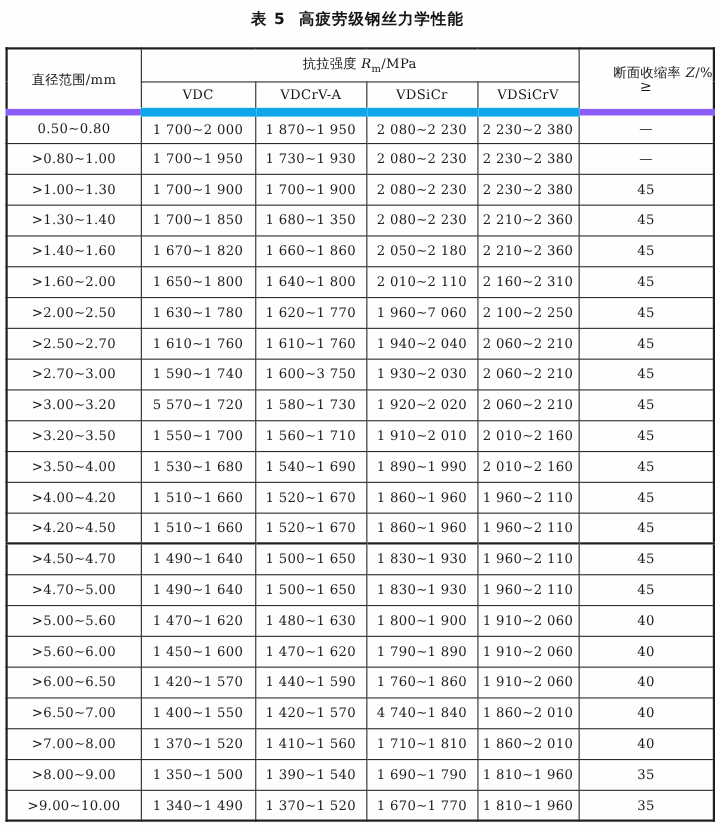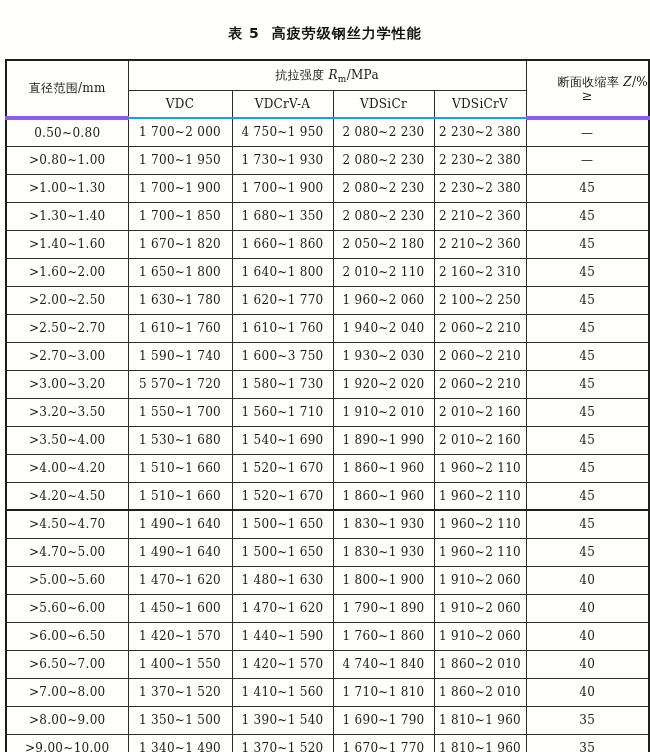--- a/index.html
+++ b/index.html
@@ -17,21 +17,20 @@
     position: relative;
   }
   .page-title {
     text-align: center;
     font-family: "DejaVu Sans", "Liberation Sans", sans-serif;
     font-weight: bold;
     font-size: 14px;
     letter-spacing: 1px;
     padding-top: 9px;
     color: #141414;
-    margin-top: 16px;
   }
   .page-title .title-prefix { margin-right: 12px; }
   table.props {
     border-collapse: collapse;
     table-layout: fixed;
     width: 643px;
     margin: 16px 0 0 5px;
     border: 2px solid #1f1f1f;
   }
   col.c-d   { width: 122px; }
@@ -45,22 +44,22 @@
     text-align: center;
     vertical-align: middle;
     font-size: 12px;
     font-weight: normal;
     letter-spacing: 0.3px;
     white-space: nowrap;
   }
   thead th { color: #171717; }
   thead tr.h1 th { height: 30px; }
   thead tr.h2 th { height: 28px; }
-  thead tr.h2 th { border-bottom: 2px solid #0ea5e9; }
-  th.h-diameter, th.h-reduction { border-bottom: 4px solid #8b5cf6; }
+  thead tr.h2 th { border-bottom: 8px solid #0ea5e9; }
+  th.h-diameter, th.h-reduction { border-bottom: 6px solid #8b5cf6; }
   tbody td { height: 28px; color: #1c1c1c; }
   tr.section-break td { border-top: 2px solid #1f1f1f; text-align: center; }
   .sym { font-style: italic; font-family: "DejaVu Serif", "Liberation Serif", serif; }
   sub { font-size: 9px; }
   .ge-row { font-size: 13px; line-height: 12px; margin-top: 1px; }
   .red-line1 { line-height: 14px; text-align: right; }
 </style>
 </head>
 <body>
 
@@ -92,21 +91,21 @@
         <th>VDC</th>
         <th>VDCrV-A</th>
         <th>VDSiCr</th>
         <th>VDSiCrV</th>
       </tr>
     </thead>
     <tbody>
     <tr>
       <td>0.50~0.80</td>
       <td>1 700~2 000</td>
-      <td>4 750~1 950</td>
+      <td>1 870~1 950</td>
       <td>2 080~2 230</td>
       <td>2 230~2 380</td>
       <td>—</td>
     </tr>
 
     <tr>
       <td>&gt;0.80~1.00</td>
       <td>1 700~1 950</td>
       <td>1 730~1 930</td>
       <td>2 080~2 230</td>
@@ -147,21 +146,21 @@
       <td>1 640~1 800</td>
       <td>2 010~2 110</td>
       <td>2 160~2 310</td>
       <td>45</td>
     </tr>
 
     <tr>
       <td>&gt;2.00~2.50</td>
       <td>1 630~1 780</td>
       <td>1 620~1 770</td>
-      <td>1 960~2 060</td>
+      <td>1 960~7 060</td>
       <td>2 100~2 250</td>
       <td>45</td>
     </tr>
 
     <tr>
       <td>&gt;2.50~2.70</td>
       <td>1 610~1 760</td>
       <td>1 610~1 760</td>
       <td>1 940~2 040</td>
       <td>2 060~2 210</td>

